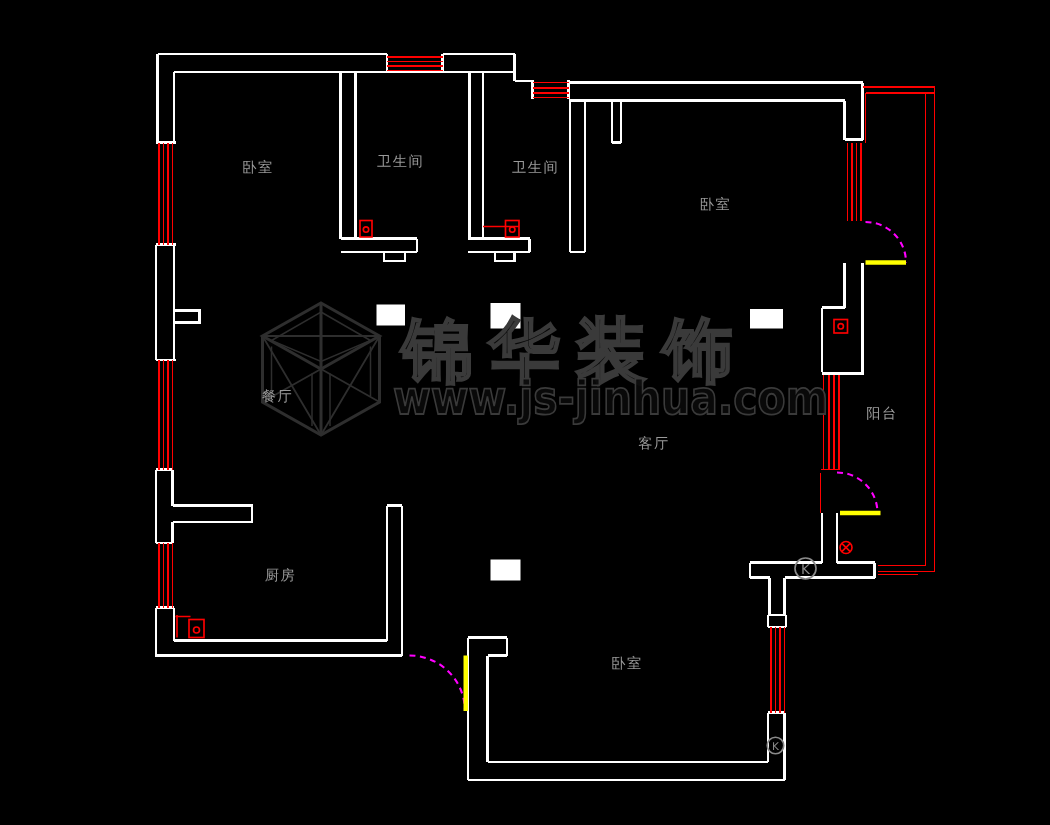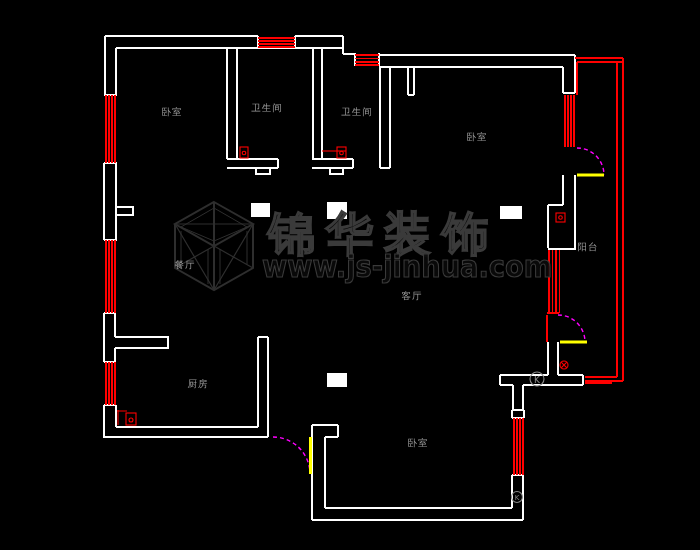--- a/index.html
+++ b/index.html
@@ -177,17 +177,17 @@
 </svg>
 
   <div class="wm-brand">锦华装饰</div>
   <div class="wm-site">www.js-jinhua.com</div>
 
   <span class="room-label" style="left:172px;top:112px">卧室</span>
   <span class="room-label" style="left:267px;top:108px">卫生间</span>
   <span class="room-label" style="left:357px;top:112px">卫生间</span>
   <span class="room-label" style="left:477px;top:137px">卧室</span>
   <span class="room-label" style="left:185px;top:265px">餐厅</span>
-  <span class="room-label" style="left:588px;top:247px">阳台</span>
-  <span class="room-label" style="left:412px;top:296px">客厅</span>
-  <span class="room-label" style="left:198px;top:384px">厨房</span>
+  <span class="room-label" style="left:588px;top:276px">阳台</span>
+  <span class="room-label" style="left:436px;top:296px">客厅</span>
+  <span class="room-label" style="left:187px;top:384px">厨房</span>
   <span class="room-label" style="left:418px;top:443px">卧室</span>
 </div>
 
 </body></html>

